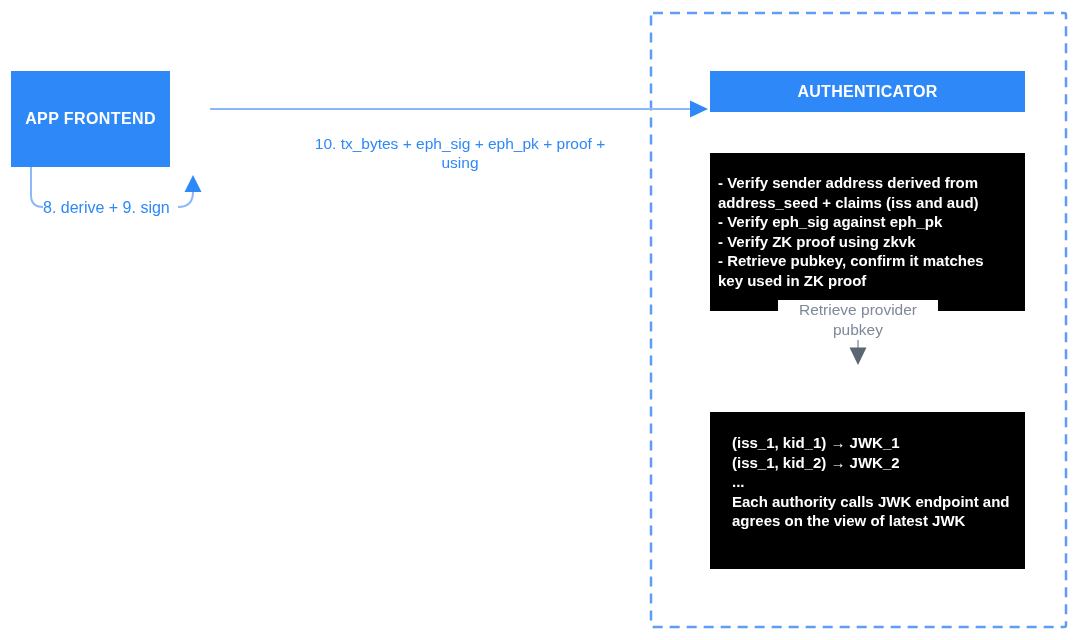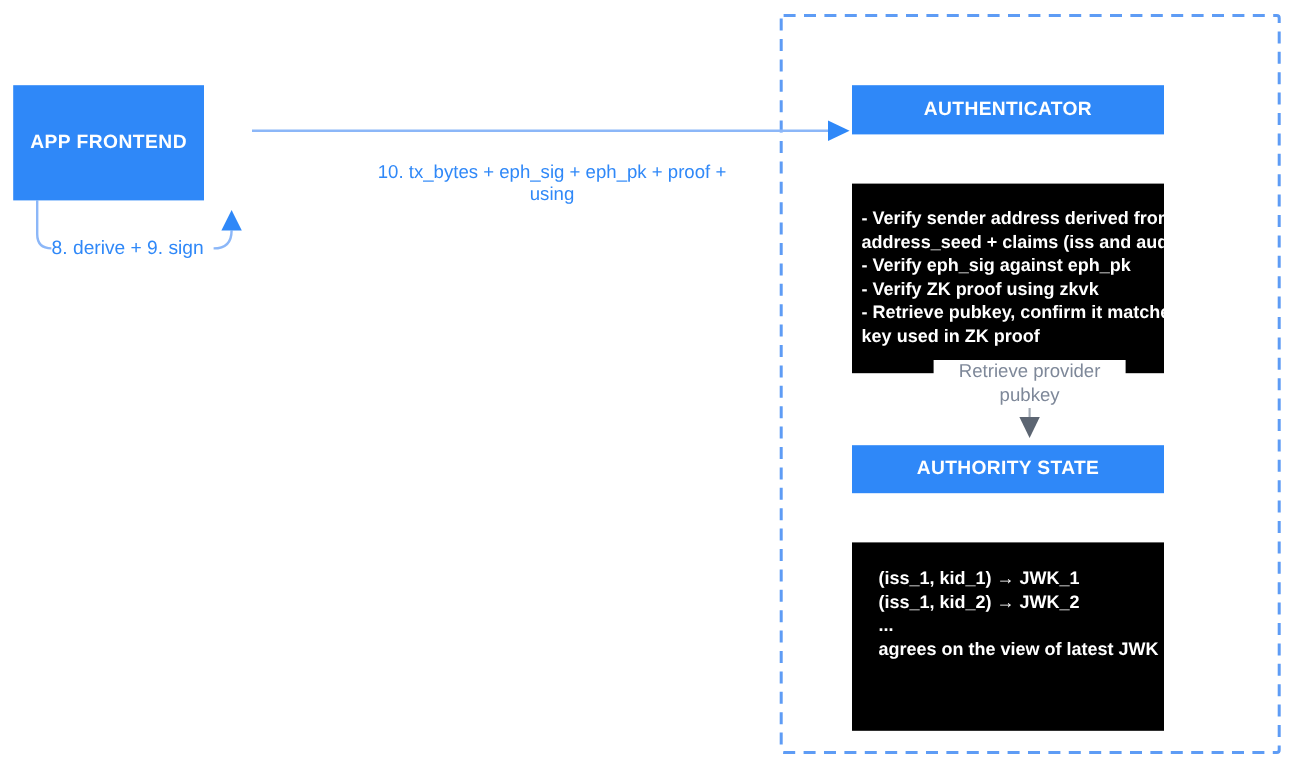--- a/index.html
+++ b/index.html
@@ -35,21 +35,21 @@
   }
   .loop-label{
     left:43px;top:198px;white-space:nowrap;
     color:var(--label-blue);font-size:16px;font-weight:500;line-height:19px;
   }
   .retrieve-label{
     left:778px;top:300px;width:160px;text-align:center;
     color:var(--label-gray);font-size:15.5px;font-weight:400;line-height:20px;
   }
 
-  .box{position:absolute;width:260px;}
+  .box{position:absolute;width:315px;}
   .box.authenticator{left:710px;top:71px;}
   .box.authority-state{left:710px;top:371px;}
   .box-header{
     background:var(--node-blue);color:var(--text-white);
     font-size:16px;font-weight:600;letter-spacing:.3px;
     display:flex;align-items:center;justify-content:center;
   }
   .authenticator .box-header{height:41px;}
   .authority-state .box-header{height:40px;}
   .box-body{
@@ -103,22 +103,22 @@
       <div class="body-line">key used in ZK proof</div>
     </div>
   </div>
 
   <div class="arrow-label retrieve-label">
     <div>Retrieve provider</div>
     <div>pubkey</div>
   </div>
 
   <div class="box authority-state">
-    <div class="box-header">AUTHORITY STATE</div>
     <div class="box-body">
       <div class="body-line">(iss_1, kid_1) → JWK_1</div>
       <div class="body-line">(iss_1, kid_2) → JWK_2</div>
       <div class="body-line">...</div>
+      <div class="body-line">Each authority calls JWK endpoint and</div>
       <div class="body-line">agrees on the view of latest JWK</div>
     </div>
   </div>
 
 </div>
 
 </body></html>

